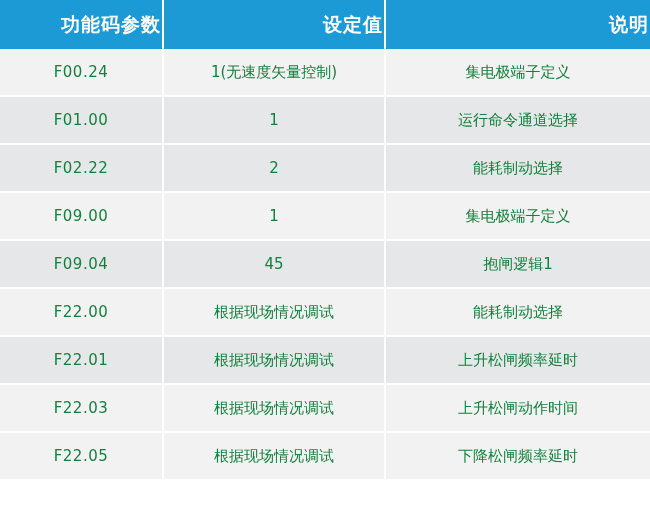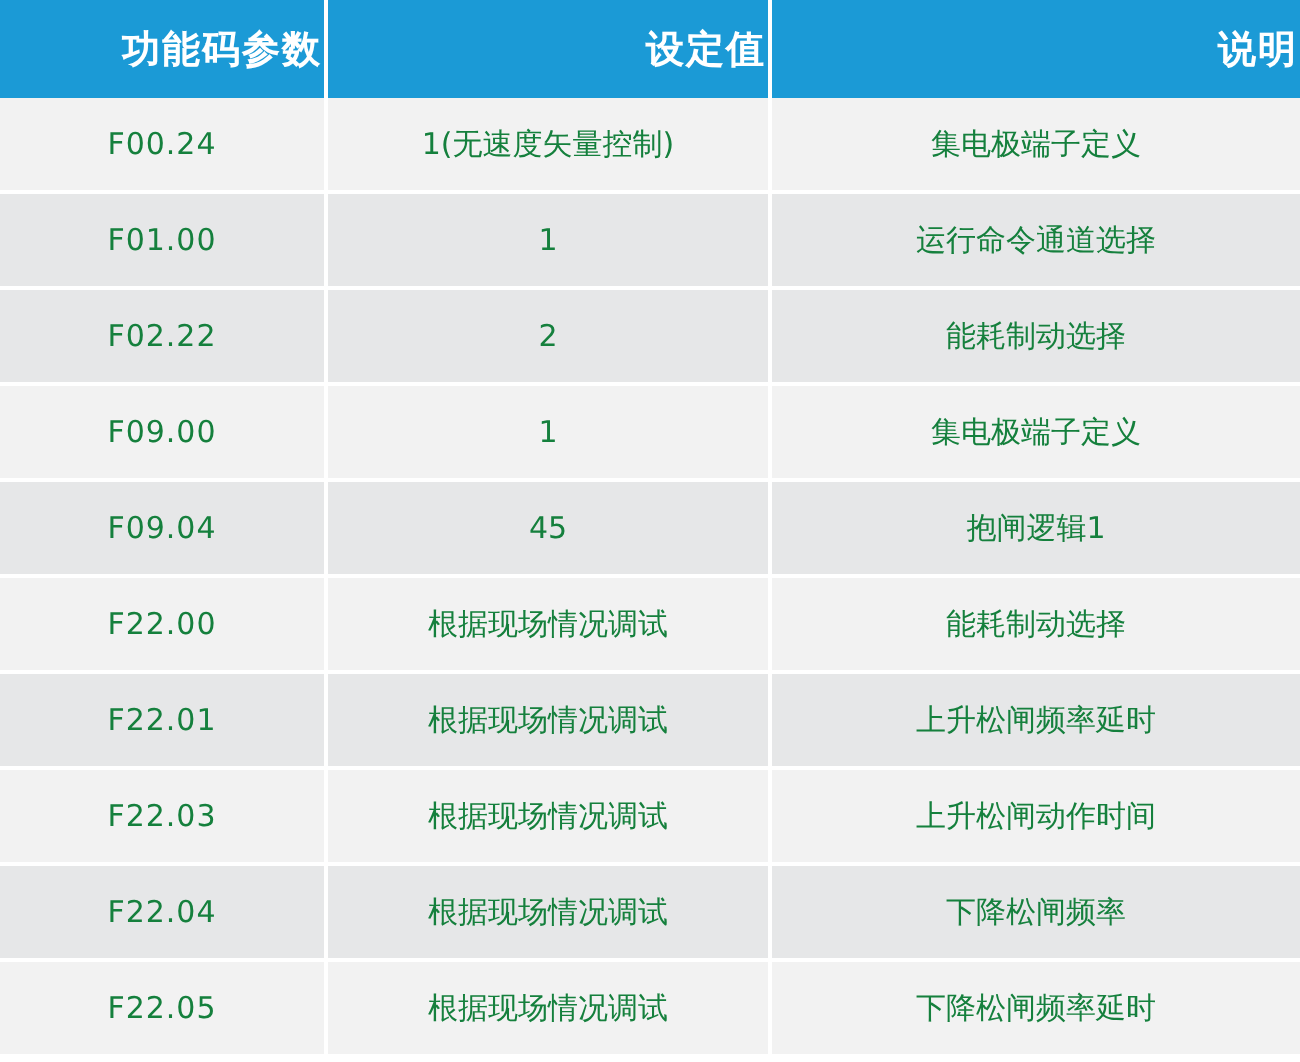--- a/index.html
+++ b/index.html
@@ -113,25 +113,20 @@
       <tr class="odd">
         <td class="cell-code">F22.01</td>
         <td class="cell-value">根据现场情况调试</td>
         <td class="cell-desc">上升松闸频率延时</td>
       </tr>
       <tr class="even">
         <td class="cell-code">F22.03</td>
         <td class="cell-value">根据现场情况调试</td>
         <td class="cell-desc">上升松闸动作时间</td>
       </tr>
-      <tr class="odd">
-        <td class="cell-code">F22.04</td>
-        <td class="cell-value">根据现场情况调试</td>
-        <td class="cell-desc">下降松闸频率</td>
-      </tr>
       <tr class="even">
         <td class="cell-code">F22.05</td>
         <td class="cell-value">根据现场情况调试</td>
         <td class="cell-desc">下降松闸频率延时</td>
       </tr>
     </tbody>
   </table>
 </div>
 
 </body></html>

